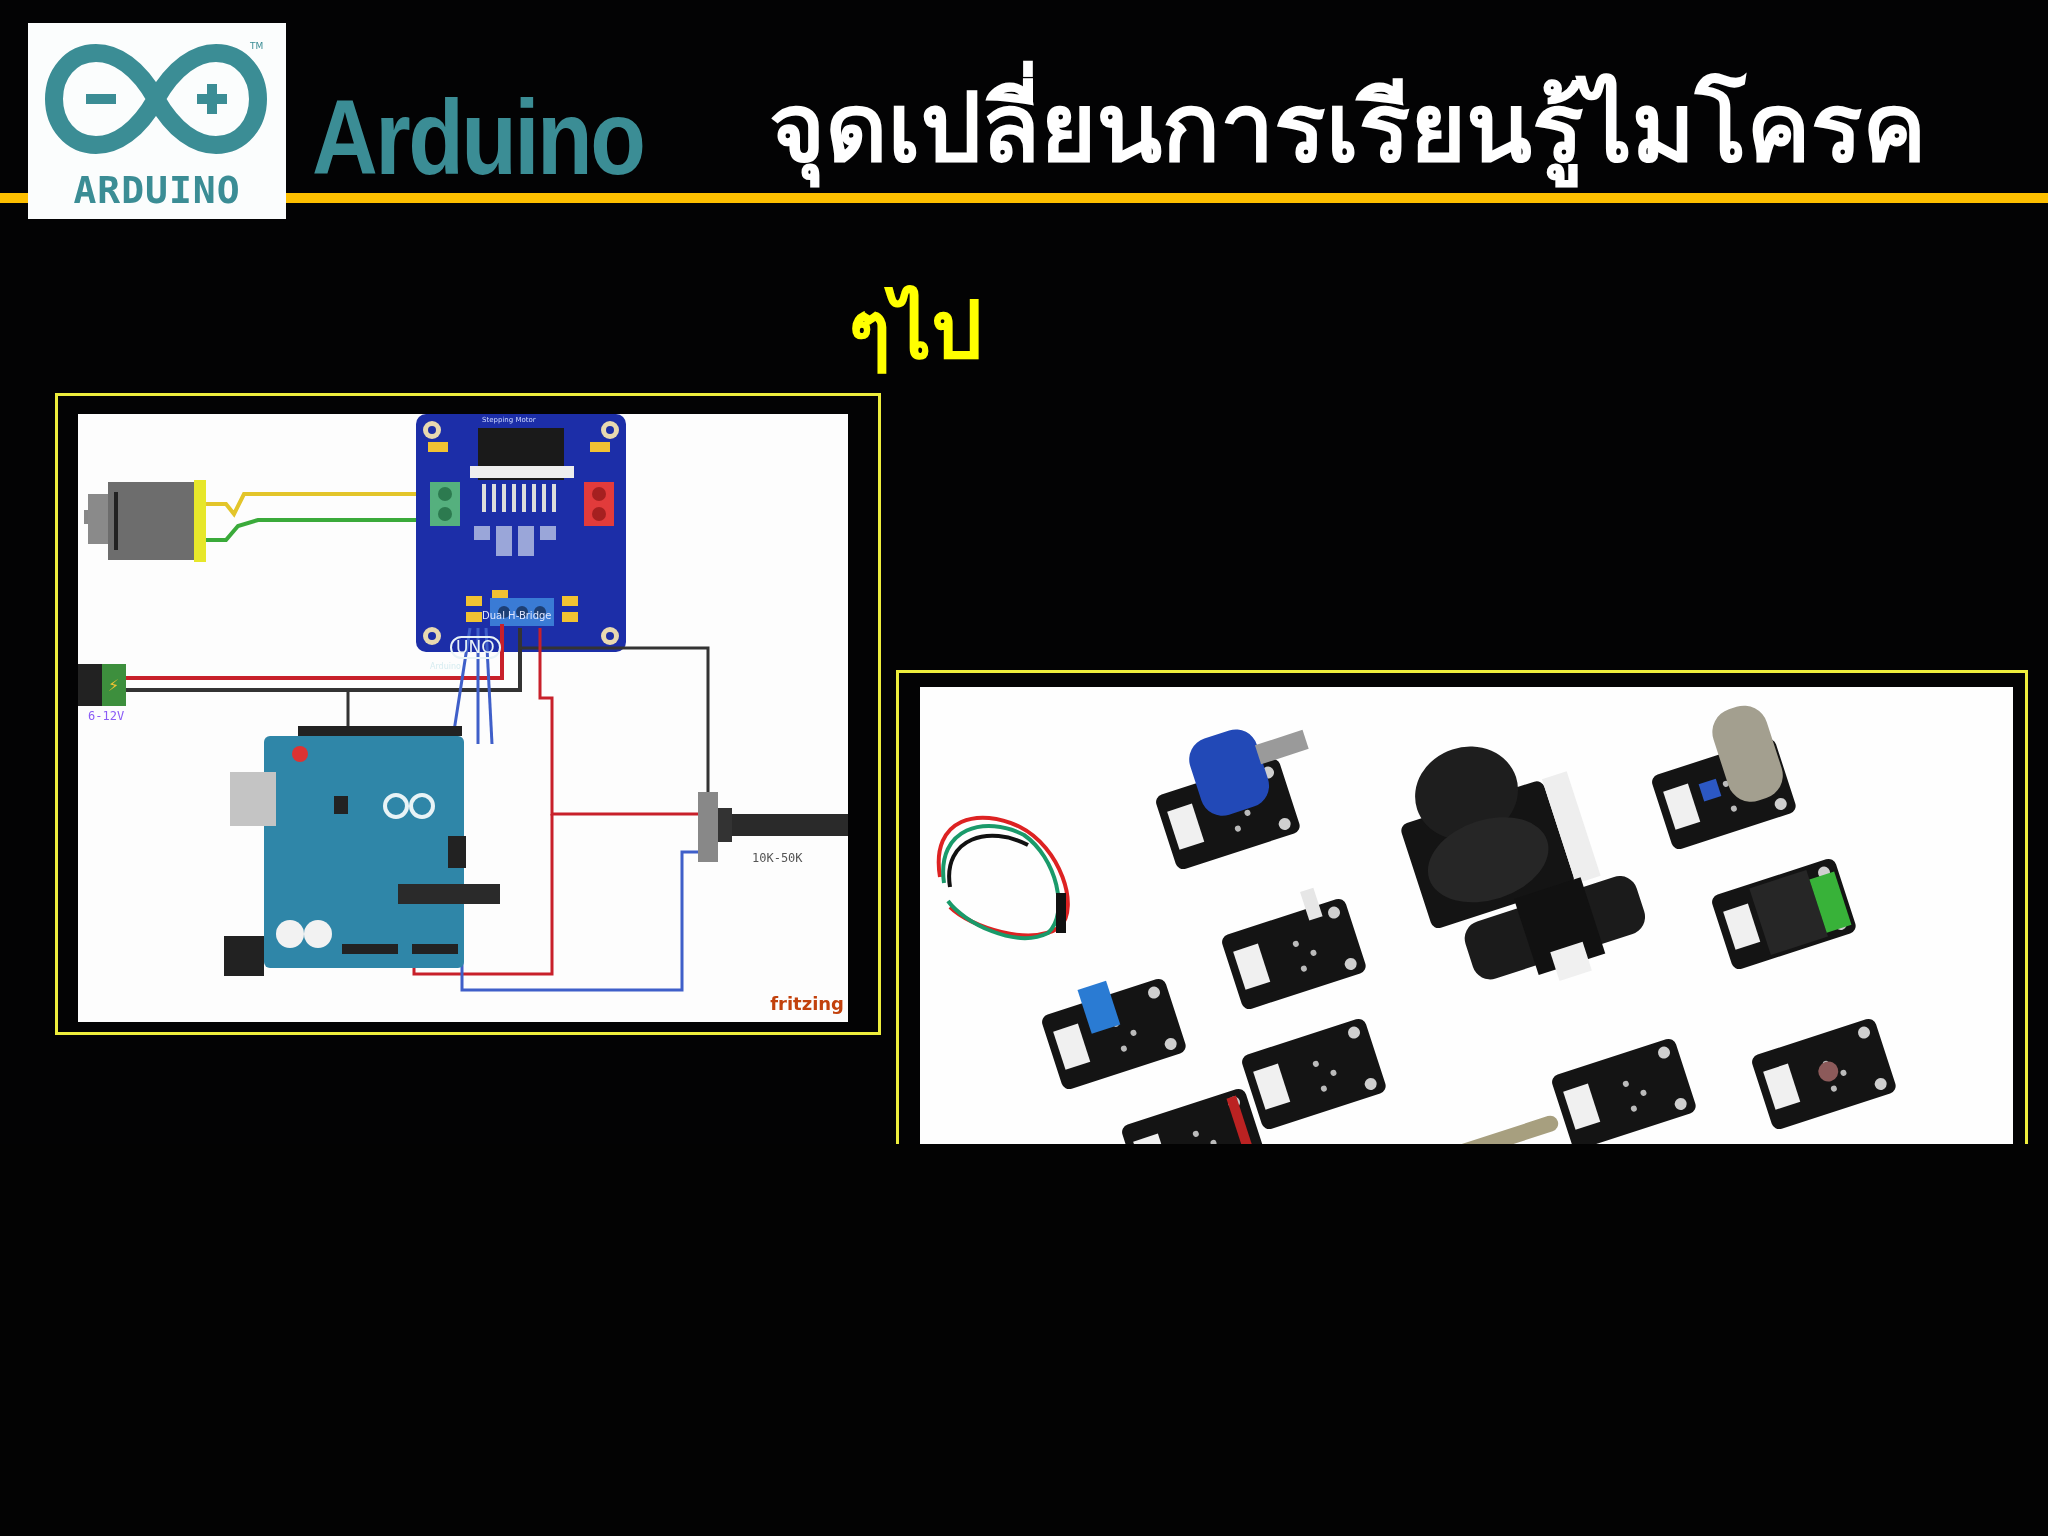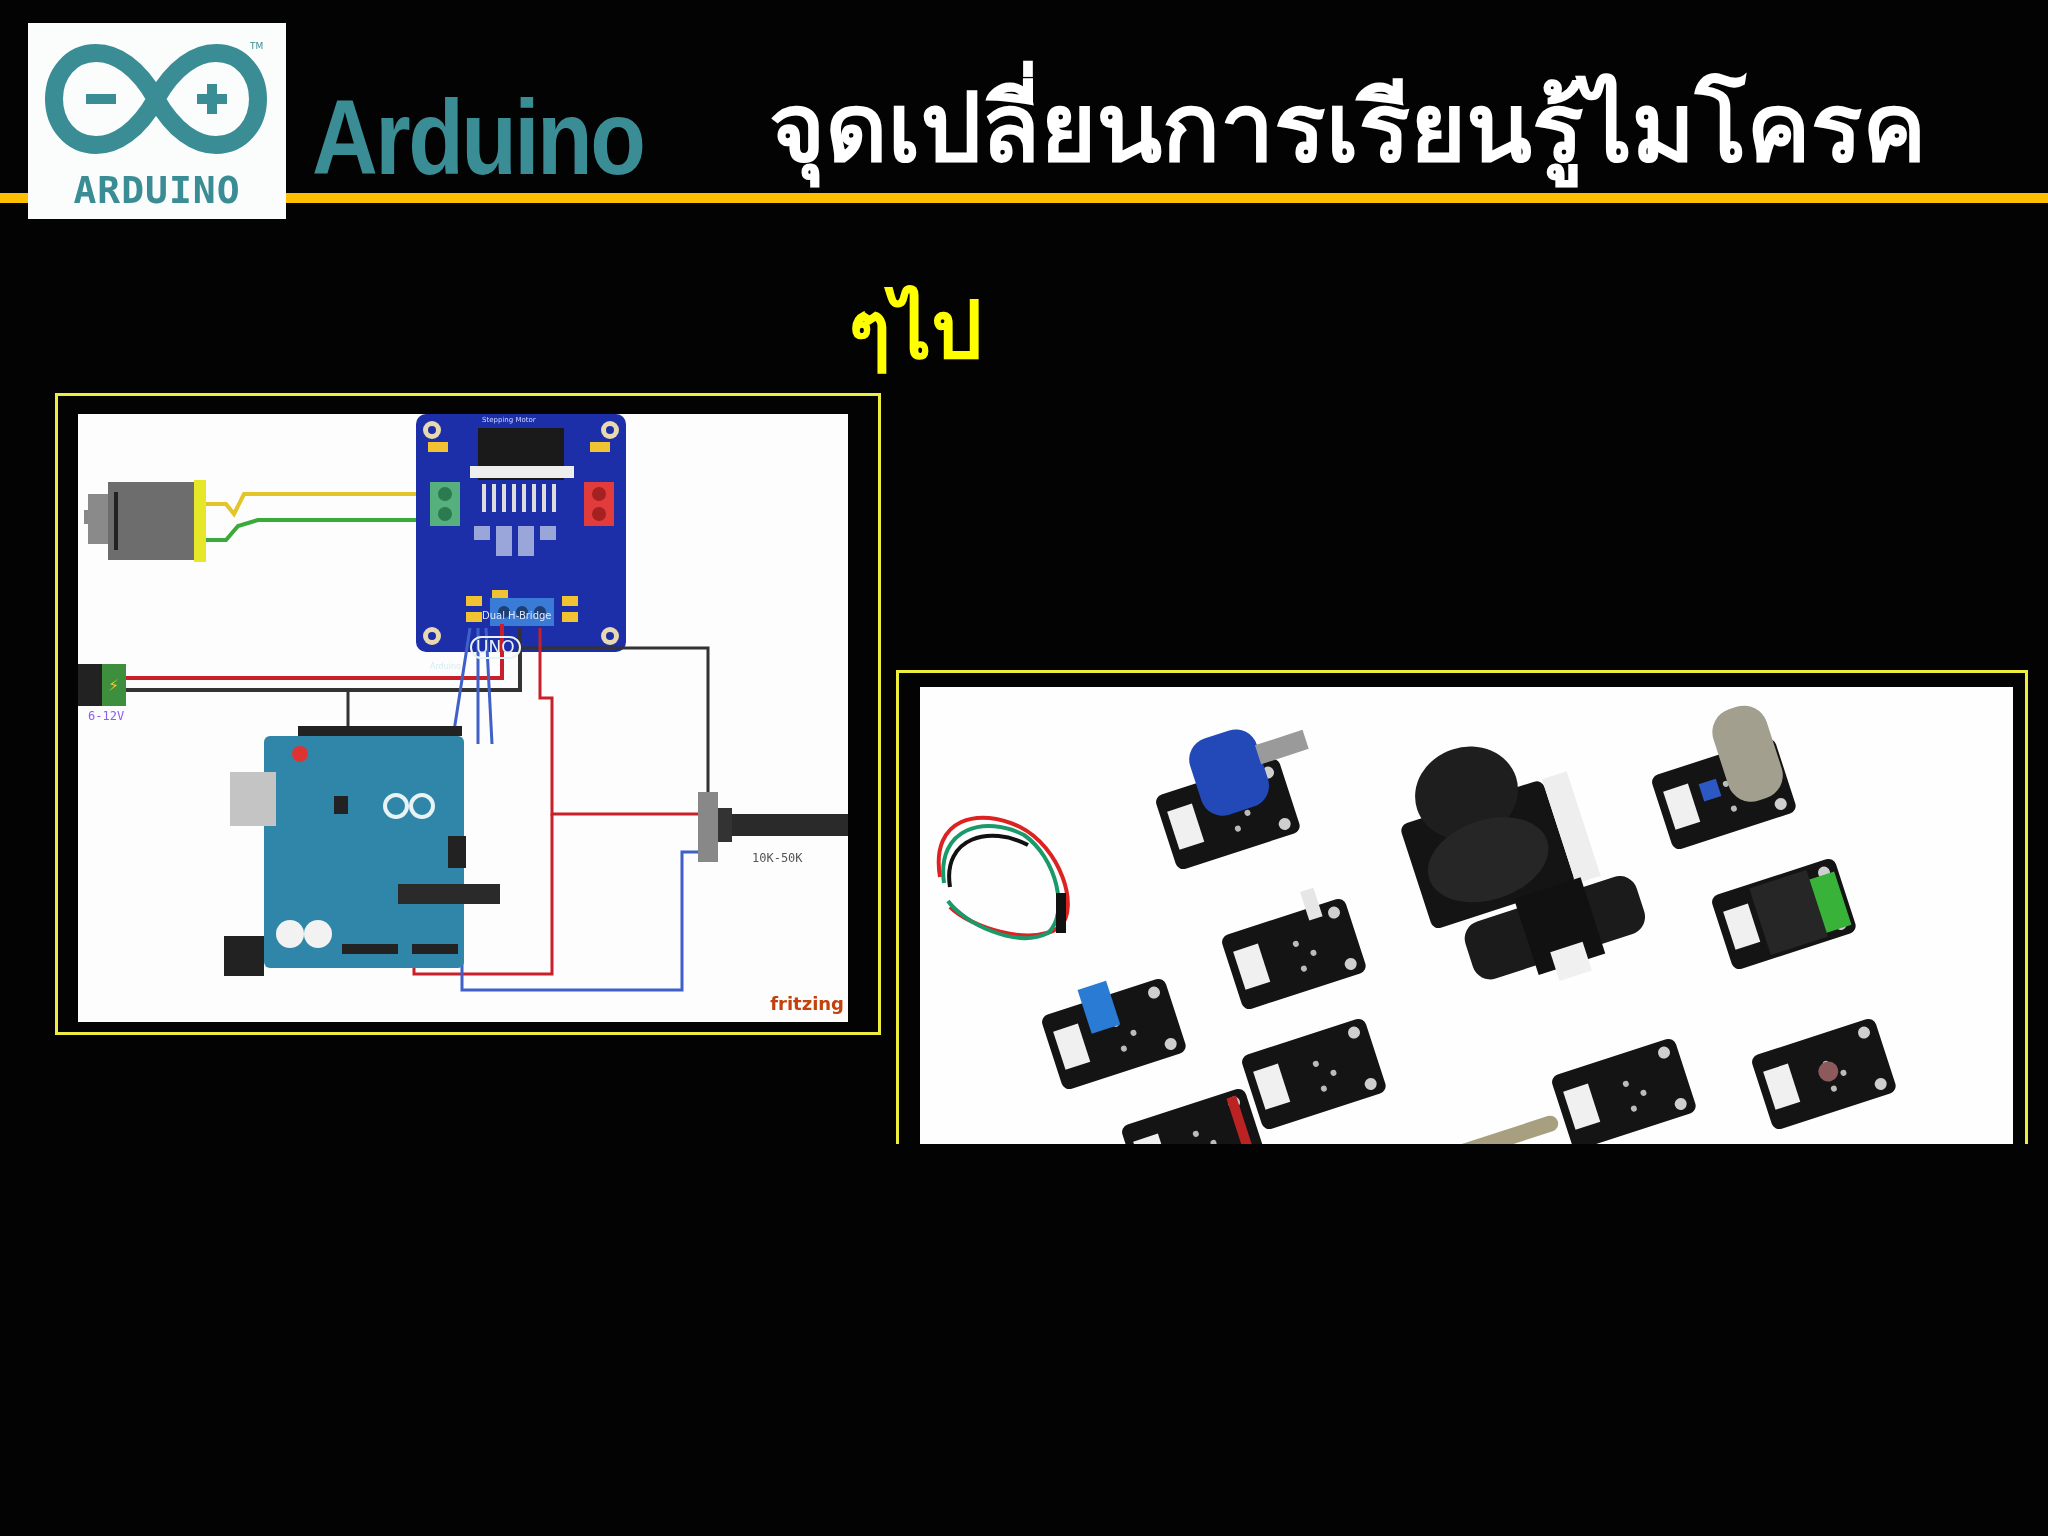--- a/index.html
+++ b/index.html
@@ -59,21 +59,21 @@
   .img-left svg, .img-right svg { position: absolute; left: 0; top: 0; }
 
   .fritzing {
     position: absolute; right: 4px; bottom: 8px; font-family: "DejaVu Sans", sans-serif;
     font-size: 18px; color: #c2410c; font-weight: bold;
   }
   .lbl-voltage { position: absolute; left: 10px; top: 295px; font-family: "DejaVu Sans Mono", monospace; font-size: 12px; color: #8b5cf6; }
   .lbl-pot { position: absolute; left: 674px; top: 437px; font-family: "DejaVu Sans Mono", monospace; font-size: 12px; color: #555; }
   .lbl-hbridge { position: absolute; left: 404px; top: 156px; font-family: "DejaVu Sans", sans-serif; font-size: 10px; color: #dfe6ff; margin-top: 40px; }
   .lbl-board-top { position: absolute; left: 404px; top: 2px; font-family: "DejaVu Sans", sans-serif; font-size: 7px; color: #cdd8ff; }
-  .lbl-uno { position: absolute; left: 392px; top: 222px; font-family: "DejaVu Sans", sans-serif; font-size: 17px; color: #e8f3f6; border: 2px solid #e8f3f6; border-radius: 12px; padding: 0 4px; line-height: 19px; }
+  .lbl-uno { position: absolute; left: 372px; top: 222px; font-family: "DejaVu Sans", sans-serif; font-size: 17px; color: #e8f3f6; border: 2px solid #e8f3f6; border-radius: 12px; padding: 0 4px; line-height: 19px; }
   .lbl-arduino-small { position: absolute; left: 352px; top: 248px; font-family: "DejaVu Sans", sans-serif; font-size: 8px; color: #d6ecf0; }
 </style>
 </head>
 <body>
 
 <div class="slide">
 
   <div class="divider"></div>
 
   <div class="logo-box">

